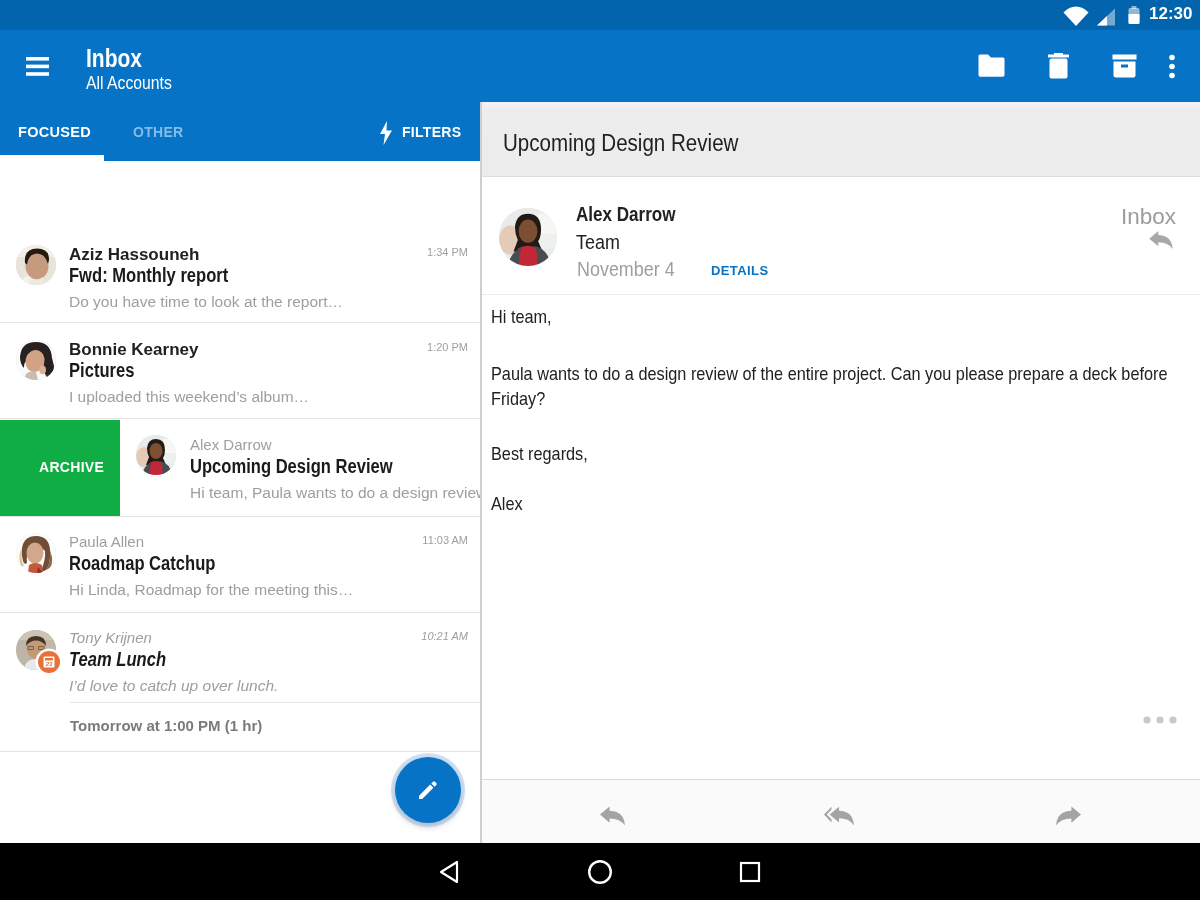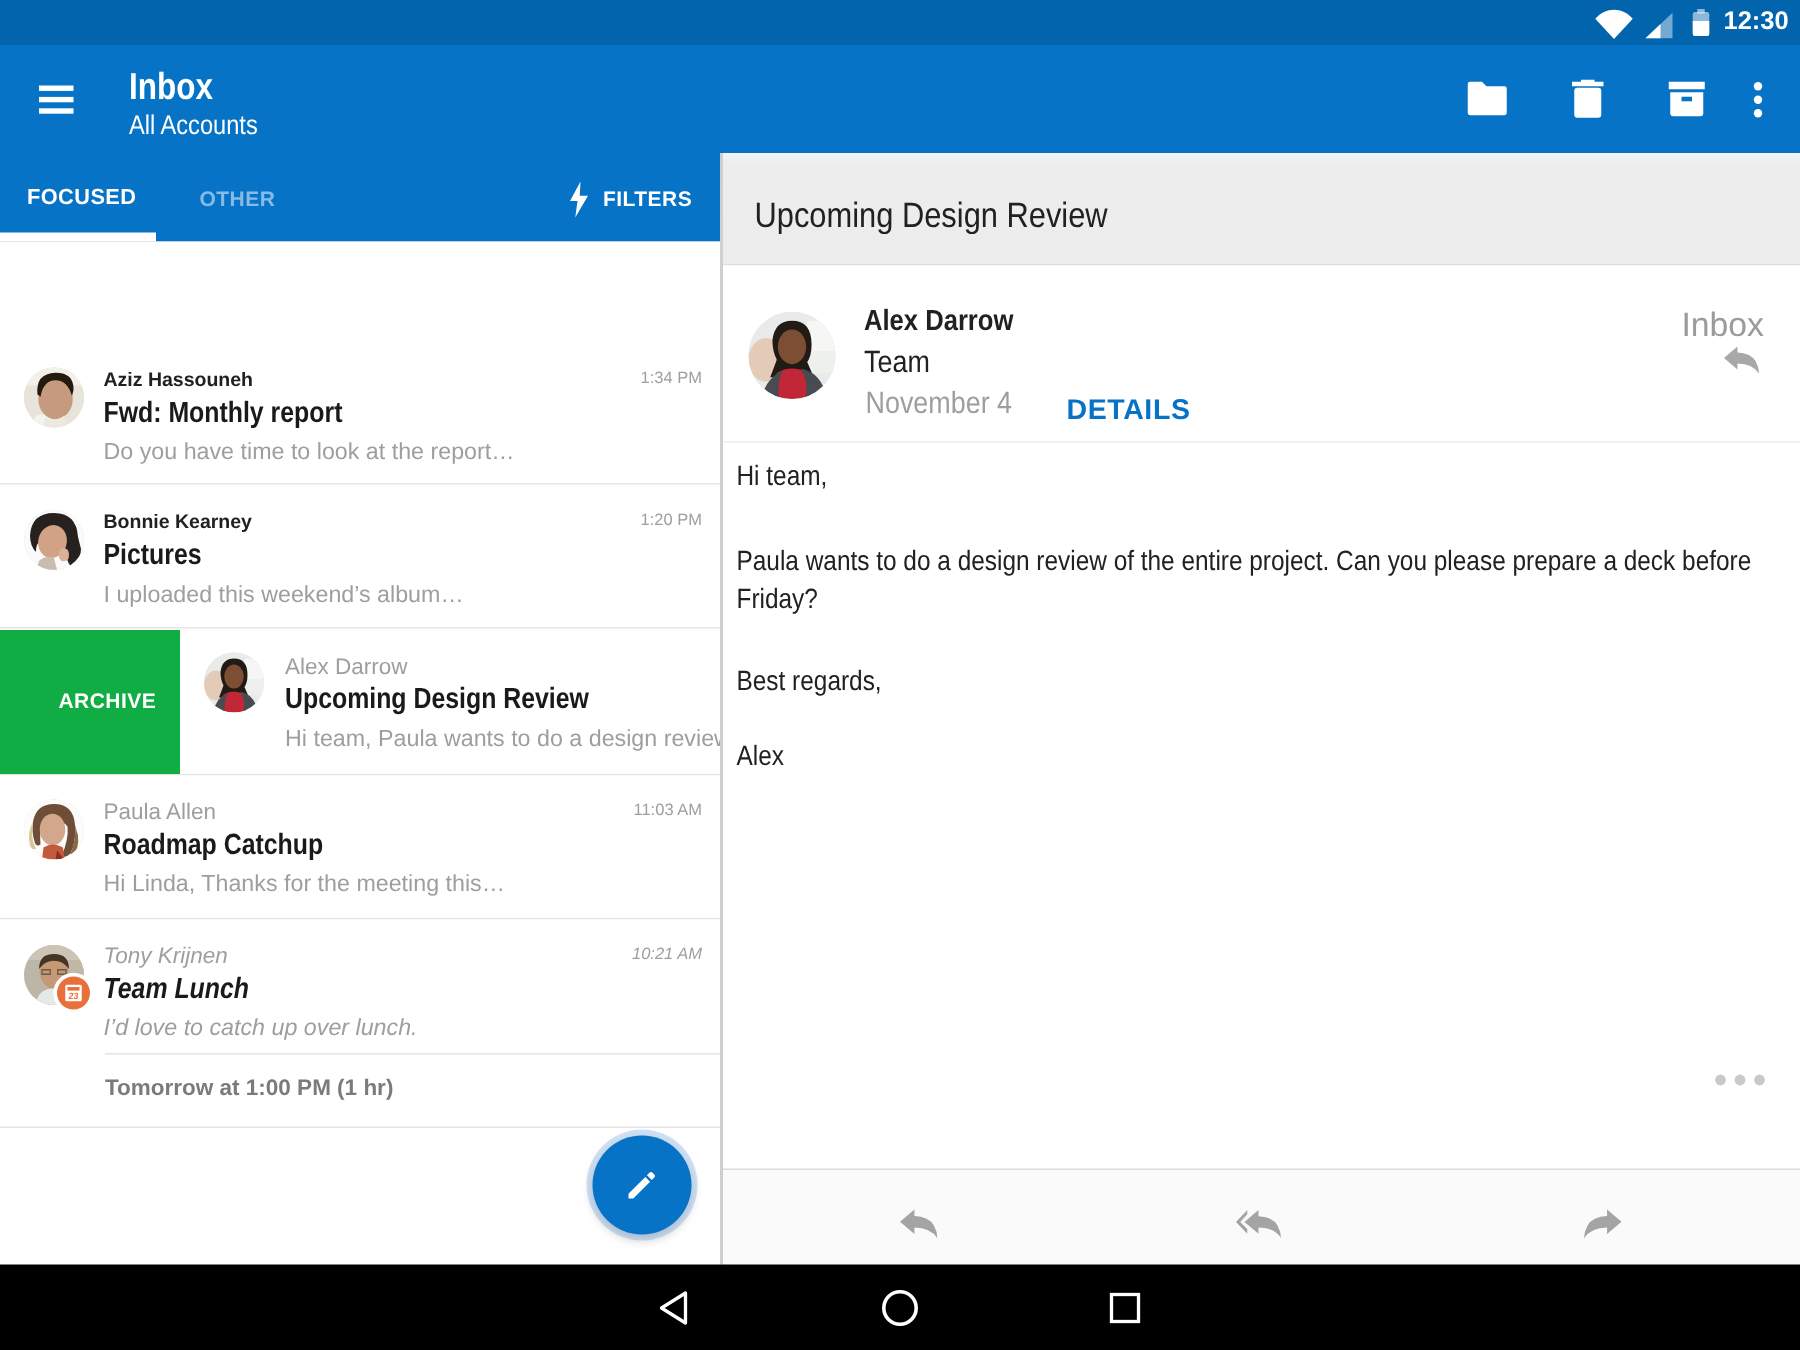--- a/index.html
+++ b/index.html
@@ -16,21 +16,21 @@
 #allacc { left:86px; top:73px; font-size:18px; color:#fff; transform:scaleX(0.875); transform-origin:0 0; }
 #focused { left:18px; top:124px; font-size:14.5px; font-weight:bold; color:#fff; letter-spacing:0.3px;}
 #other { left:133px; top:124px; font-size:14px; font-weight:bold; color:#85bbe6; letter-spacing:0.3px;}
 #filters { left:402px; top:124px; font-size:14px; font-weight:bold; color:#fff; letter-spacing:0.3px;}
 
 #leftpane { left:0; top:161px; width:480px; height:682px; background:#fff; }
 #othersec { left:0; top:0; width:480px; height:68px; background:#f4f4f4; border-bottom:1px solid #dcdcdc; }
 #othersec .t1 { position:absolute; left:19px; top:11px; font-size:17.5px; font-weight:bold; color:#222; }
 #othersec .t2 { position:absolute; left:19px; top:39px; font-size:16px; color:#9e9e9e; white-space:nowrap; overflow:hidden; width:450px; }
 .row { position:absolute; left:0; width:480px; background:#fff; border-bottom:1px solid #e4e4e4; overflow:hidden; }
-.name { position:absolute; left:69px; top:16px; font-size:13px; font-weight:bold; color:#212121; }
+.name { position:absolute; left:69px; top:16px; font-size:17px; font-weight:bold; color:#212121; }
 .nameg { position:absolute; left:69px; top:16px; font-size:15px; color:#9e9e9e; }
 .time { position:absolute; right:12px; top:17px; font-size:11px; color:#9e9e9e; }
 .subj { position:absolute; left:69px; top:34.5px; font-size:19.5px; font-weight:bold; color:#1a1a1a; transform:scaleX(0.85); transform-origin:0 0; white-space:nowrap; }
 .prev { position:absolute; left:69px; top:64px; font-size:15.5px; color:#9e9e9e; white-space:nowrap; overflow:hidden; max-width:400px;text-align:center; }
 .avatar { position:absolute; left:16px; top:16px; width:40px; height:40px; border-radius:50%; overflow:hidden; }
 
 #vdiv { left:480px; top:102px; width:2px; height:741px; background:#cfcfcf; }
 #rheader { left:482px; top:102px; width:718px; height:75px; background:linear-gradient(#f3f4f6 0px, #ededed 7px, #ececec 100%); border-bottom:1px solid #dddddd; }
 #rheader .t { position:absolute; left:21px; top:28px; font-size:23.5px; color:#212121; transform:scaleX(0.875); transform-origin:0 0; }
 #rpane { left:482px; top:177px; width:718px; height:602px; background:#fff; }
@@ -126,21 +126,21 @@
     <div class="prev" style="left:190px;">Hi team, Paula wants to do a design review</div>
   </div>
 
   <div class="row" style="top:356px; height:96px;padding-left:16px;">
     <div class="avatar" id="av-paula"><svg width="40" height="40" viewBox="0 0 40 40">
           <use href="#p-paula"></use>
         </svg></div>
     <div class="nameg">Paula Allen</div>
     <div class="time">11:03 AM</div>
     <div class="subj">Roadmap Catchup</div>
-    <div class="prev">Hi Linda, Thanks for the meeting this…</div>
+    <div class="prev">Hi Linda, Roadmap for the meeting this…</div>
   </div>
 
   <div class="row" style="top:452px; height:89px; border-bottom:none;font-style:italic;">
     <div class="avatar" style="top:17px;" id="av-tony"><svg width="40" height="40" viewBox="0 0 40 40">
           <use href="#p-tony"></use>
         </svg></div>
     <div class="nameg">Tony Krijnen</div>
     <div class="time">10:21 AM</div>
     <div class="subj">Team Lunch</div>
     <div class="prev">I’d love to catch up over lunch.</div>
@@ -173,21 +173,21 @@
   </div>
 
 <div class="abs" id="rpane">
 
   <div class="avatar" style="left:17px; top:31px; width:58px; height:58px;" id="av-alex2"><svg width="58" height="58" viewBox="0 0 40 40">
         <use href="#p-alex"></use>
       </svg></div>
   <div style="position:absolute; left:94px; top:25.5px; font-size:19.5px; font-weight:bold; color:#212121; transform:scaleX(0.875); transform-origin:0 0;">Alex Darrow</div>
   <div style="position:absolute; left:94px; top:52.5px; font-size:20.5px; color:#212121; transform:scaleX(0.875); transform-origin:0 0;">Team</div>
   <div style="position:absolute; left:95px; top:79.5px; font-size:20.5px; color:#9e9e9e; transform:scaleX(0.875); transform-origin:0 0;">November 4</div>
-  <div style="position:absolute; left:229px; top:86px; font-size:19px; font-weight:bold; color:#0673c6; letter-spacing:0.4px;">DETAILS</div>
+  <div style="position:absolute; left:229px; top:86px; font-size:13px; font-weight:bold; color:#0673c6; letter-spacing:0.4px;">DETAILS</div>
   <div style="position:absolute; right:24px; top:27px; font-size:22.5px; color:#9b9b9b;">Inbox</div>
   <svg style="position:absolute; left:667px; top:54px;" width="24" height="18" viewBox="0 0 26 20">
     <path d="M10 0 L10 4.5 Q20 5 23.5 11 Q26 15.5 26 20 Q21 12.5 10 12.5 L10 17 L0 8.5 Z" fill="#a8a8a8"></path>
   </svg>
   <div style="position:absolute; left:0; top:117px; width:718px; border-top:1px solid #ececec;"></div>
 
   <div class="body" style="position:absolute; left:9px; top:128px; width:790px;">
     <p>Hi team,</p>
     <p style="margin-top:32.5px;">Paula wants to do a design review of the entire project. Can you please prepare a deck before Friday?</p>
     <p style="margin-top:31px;">Best regards,</p>

